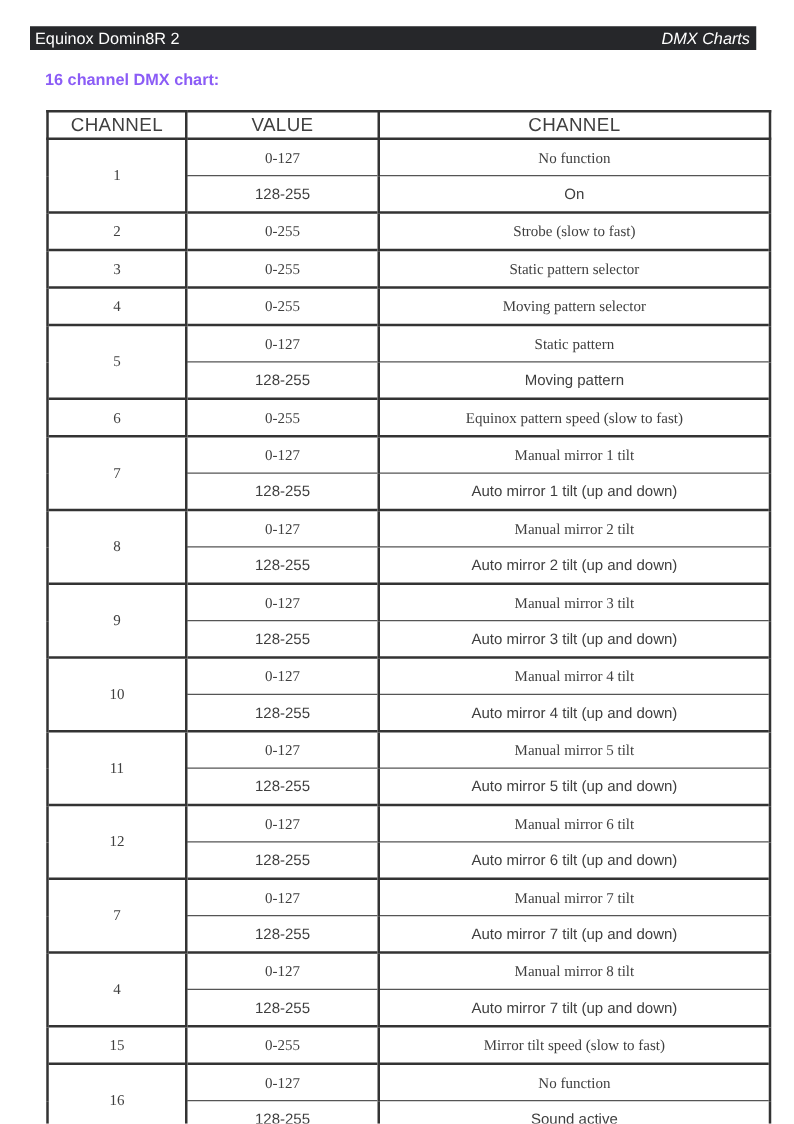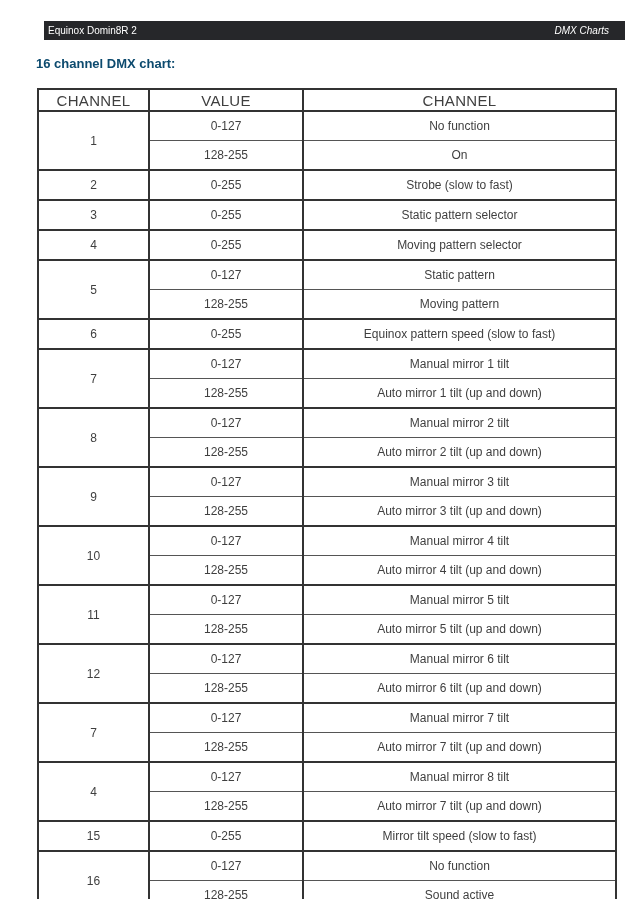--- a/index.html
+++ b/index.html
@@ -10,43 +10,43 @@
   .page {
     position: relative;
     width: 635px;
     height: 899px;
     background: #ffffff;
     font-family: "Liberation Sans", sans-serif;
     overflow: hidden;
   }
   .topbar {
     position: absolute;
-    left: 44px;
+    left: 24px;
     top: 21px;
     width: 581px;
     height: 19px;
     background: #26272a;
     color: #ffffff;
     display: flex;
     justify-content: space-between;
     align-items: center;
     box-sizing: border-box;
-    padding: 0 16px 1px 4px;
-    font-size: 10px;
+    padding: 0 5px 1px 4px;
+    font-size: 13px;
     line-height: 19px;
   }
   .topbar .left-label { font-weight: normal; }
   .topbar .right-label { font-weight: normal; font-style: italic; }
   .doc-title {
     position: absolute;
     left: 36px;
     top: 56px;
     font-size: 13px;
     font-weight: bold;
-    color: #0c4a6e;
+    color: #8b5cf6;
   }
   table.dmx {
     position: absolute;
     left: 37px;
     top: 88px;
     width: 578px;
     border-collapse: collapse;
     table-layout: fixed;
   }
   table.dmx col.c-channel  { width: 111px; }
@@ -72,20 +72,21 @@
     letter-spacing: 0.3px;
     border-top: 2px solid #333333;
     border-bottom: 2px solid #333333;
   }
   table.dmx tbody td {
     height: 28px;
     font-size: 12px;
   }
   table.dmx tbody tr.group-start td {
     border-top: 2px solid #333333;
+    font-family: Liberation Serif, serif;
   }
   table.dmx tbody tr:last-child td {
     border-bottom: 2px solid #333333;
   }
 </style>
 </head>
 <body>
 
 <div class="page">
 

